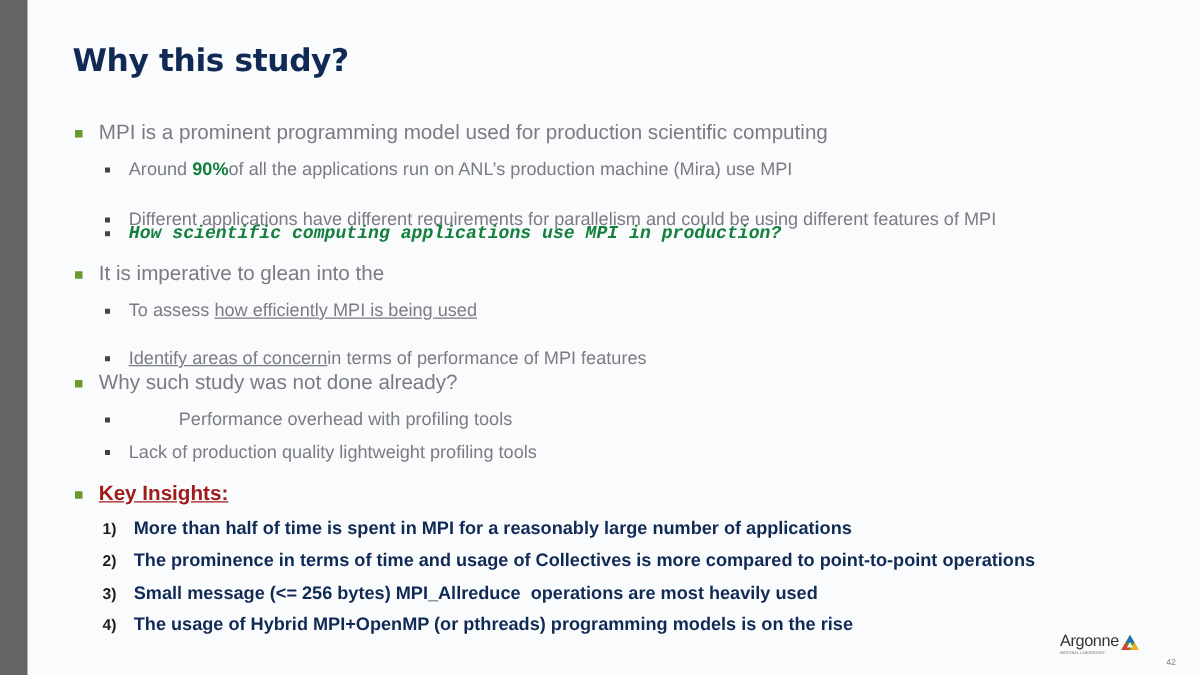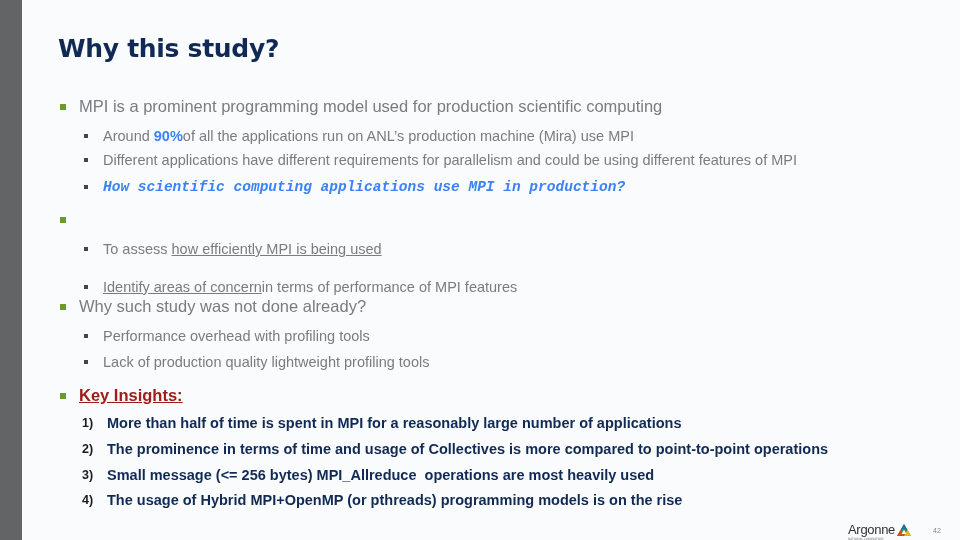--- a/index.html
+++ b/index.html
@@ -40,28 +40,28 @@
       width: 4px; height: 4px; background: #444; margin-right: 15px; flex: none;
     }
     .num {
       position: absolute; left: 82px;
       font-size: 14.5px; color: #112a55; font-weight: bold;
       font-family: "Liberation Sans", sans-serif;
       white-space: nowrap;
       display: flex; align-items: center;
     }
     .num .n { width: 25px; font-size: 12.5px; color: #1b1b1b; flex: none; }
-    .bold { font-weight: bold; color: #3b82f6; }
+    .bold { font-weight: bold; color: #15803d; }
     .ital { font-style: italic; font-family: Liberation Mono, monospace; }
     .u { text-decoration: underline; }
     .key {
       color: #a01c1c; font-weight: bold; text-decoration: underline;
     }
     .logo {
-      position: absolute; left: 848px; top: 522px; display: flex; align-items: center;
+      position: absolute; left: 848px; top: 505px; display: flex; align-items: flex-end;
     }
     .logo-text { font-family: "Liberation Sans", sans-serif; font-size: 13px; color: #333; letter-spacing: -0.3px; }
     .logo-sub { position: absolute; left: 0; top: 15px; font-size: 3px; color: #777; white-space: nowrap; }
     .page-num {
       position: absolute; left: 933px; top: 527px;
       font-size: 7px; color: #888; font-family: "Liberation Sans", sans-serif;
     }
   </style>
 </head>
 <body>
@@ -71,48 +71,48 @@
 <h1 class="title">Why this study?</h1>
 
 <div class="l1" style="top:97px;">
   <span class="bullet"></span>
   <span>MPI is a prominent programming model used for production scientific computing</span>
 </div>
 <div class="l2" style="top:128px;">
   <span class="bullet"></span>
   <span>Around </span>&nbsp;<span class="bold">90%</span><span> of all the applications run on ANL’s production machine (Mira) use MPI</span>
 </div>
-<div class="l2" style="top:152px;">
+<div class="l2" style="top:168px;">
   <span class="bullet"></span>
   <span>Different applications have different requirements for parallelism and could be using different features of MPI</span>
 </div>
 <div class="l2" style="top:179px;">
   <span class="bullet"></span>
   <span class="bold ital">How scientific computing applications use MPI in production?</span>
 </div>
 
 <div class="l1" style="top:210px;">
   <span class="bullet"></span>
-  &nbsp;
+  <span>It is imperative to glean into the </span>&nbsp;
 </div>
 <div class="l2" style="top:241px;">
   <span class="bullet"></span>
   <span>To assess </span>&nbsp;<span class="u">how efficiently MPI is being used</span>
 </div>
 <div class="l2" style="top:267px;margin-top:12px;">
   <span class="bullet"></span>
   <span class="u">Identify areas of concern </span>
     <span>in terms of performance of MPI features</span>
 </div>
 
 <div class="l1" style="top:297px;">
   <span class="bullet"></span>
   <span>Why such study was not done already?</span>
 </div>
-<div class="l2" style="top:328px;">
+<div class="l2" style="top:328px;gap:40px;">
   <span class="bullet"></span>
   <span>Performance overhead with profiling tools</span>
 </div>
 <div class="l2" style="top:354px;">
   <span class="bullet"></span>
   <span>Lack of production quality lightweight profiling tools</span>
 </div>
 
 <div class="l1" style="top:386px;">
   <span class="bullet"></span>

